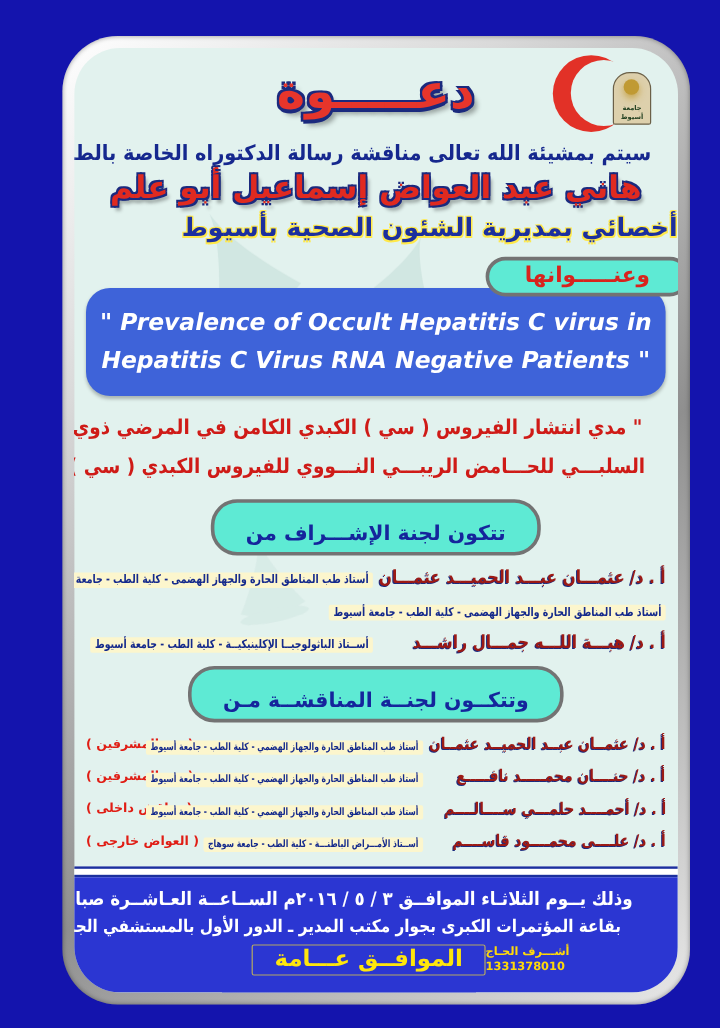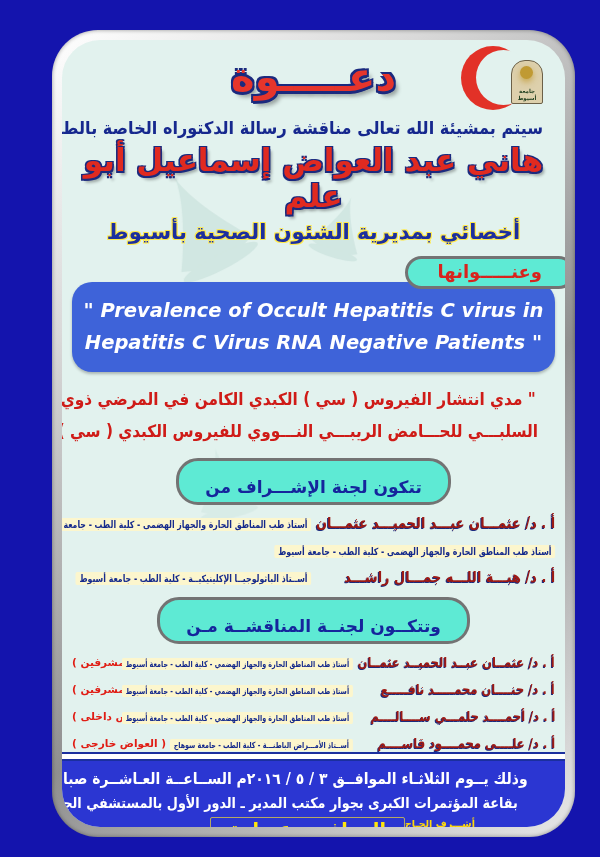--- a/index.html
+++ b/index.html
@@ -22,23 +22,23 @@
     text-shadow:2px 2px 0 #1b2a7e,-2px 2px 0 #1b2a7e,2px -2px 0 #1b2a7e,-2px -2px 0 #1b2a7e,0 3px 0 #1b2a7e,4px 5px 4px rgba(0,0,0,.35);}
   .logo{position:absolute;right:16px;top:6px;width:92px;height:66px;}
   .crescent{position:absolute;right:24px;top:0;width:64px;height:64px;border-radius:50%;background:#e23127;}
   .crescent::after{content:"";position:absolute;top:4px;left:15px;width:55px;height:55px;border-radius:50%;background:#e2f2ee;}
   .emblem{position:absolute;right:6px;top:14px;width:30px;height:42px;background:#ddd0ac;border:1px solid #6b6048;
     border-radius:14px 14px 2px 2px;z-index:2;display:flex;flex-direction:column;justify-content:flex-end;align-items:center;overflow:hidden;}
   .emblem-sun{position:absolute;top:5px;left:8px;width:13px;height:13px;border-radius:50%;background:#c09a33;box-shadow:0 3px 6px rgba(192,154,51,.8);}
   .emblem-text{font-size:5.5px;line-height:1.15;color:#1e3d1e;font-weight:bold;text-align:center;padding-bottom:2px;}
 
   .intro-line1{text-align:center;color:#16288e;font-weight:bold;font-size:17.5px;margin-top:4px;}
-  .doctor-name{text-align:center;color:#e02a20;font-weight:bold;font-size:31px;margin-top:4px;
+  .doctor-name{text-align:center;color:#e02a20;font-weight:bold;font-size:26px;margin-top:4px;
     text-shadow:1.5px 1.5px 0 #1b2a7e,-1.5px 1.5px 0 #1b2a7e,1.5px -1.5px 0 #1b2a7e,-1.5px -1.5px 0 #1b2a7e,3px 4px 3px rgba(0,0,0,.3);}
-  .intro-line3{text-align:center;color:#1c2f9e;font-weight:bold;font-size:21px;margin-top:6px;
+  .intro-line3{text-align:right;color:#1c2f9e;font-weight:bold;font-size:21px;margin-top:6px;
     text-shadow:1px 1px 0 #ffe94a,-1px 1px 0 #ffe94a,1px -1px 0 #ffe94a,-1px -1px 0 #ffe94a;}
 
   .title-label-row{display:flex;justify-content:flex-start;margin-top:12px;margin-left:0;}
   .pill{background:#5eead4;border:3px solid #737373;border-radius:22px;font-weight:bold;white-space:nowrap;}
   .pill.title-label{color:#d8231d;font-size:18px;padding:2px 30px 4px 30px;margin-right:-10px;position:relative;z-index:2;margin-bottom:-7px;}
   .english-box{direction:ltr;margin:0 10px;background:#3e63d9;border-radius:20px;color:#ffffff;font-weight:bold;
     font-style:italic;text-align:center;font-size:19.5px;line-height:1.65;padding:13px 4px;box-shadow:0 2px 3px rgba(0,0,0,.25);}
   .arabic-title{color:#cf1b17;font-weight:bold;text-align:center;font-size:17px;line-height:1.85;margin-top:12px;}
 
   .pill-row{display:flex;justify-content:center;margin-top:11px;}

